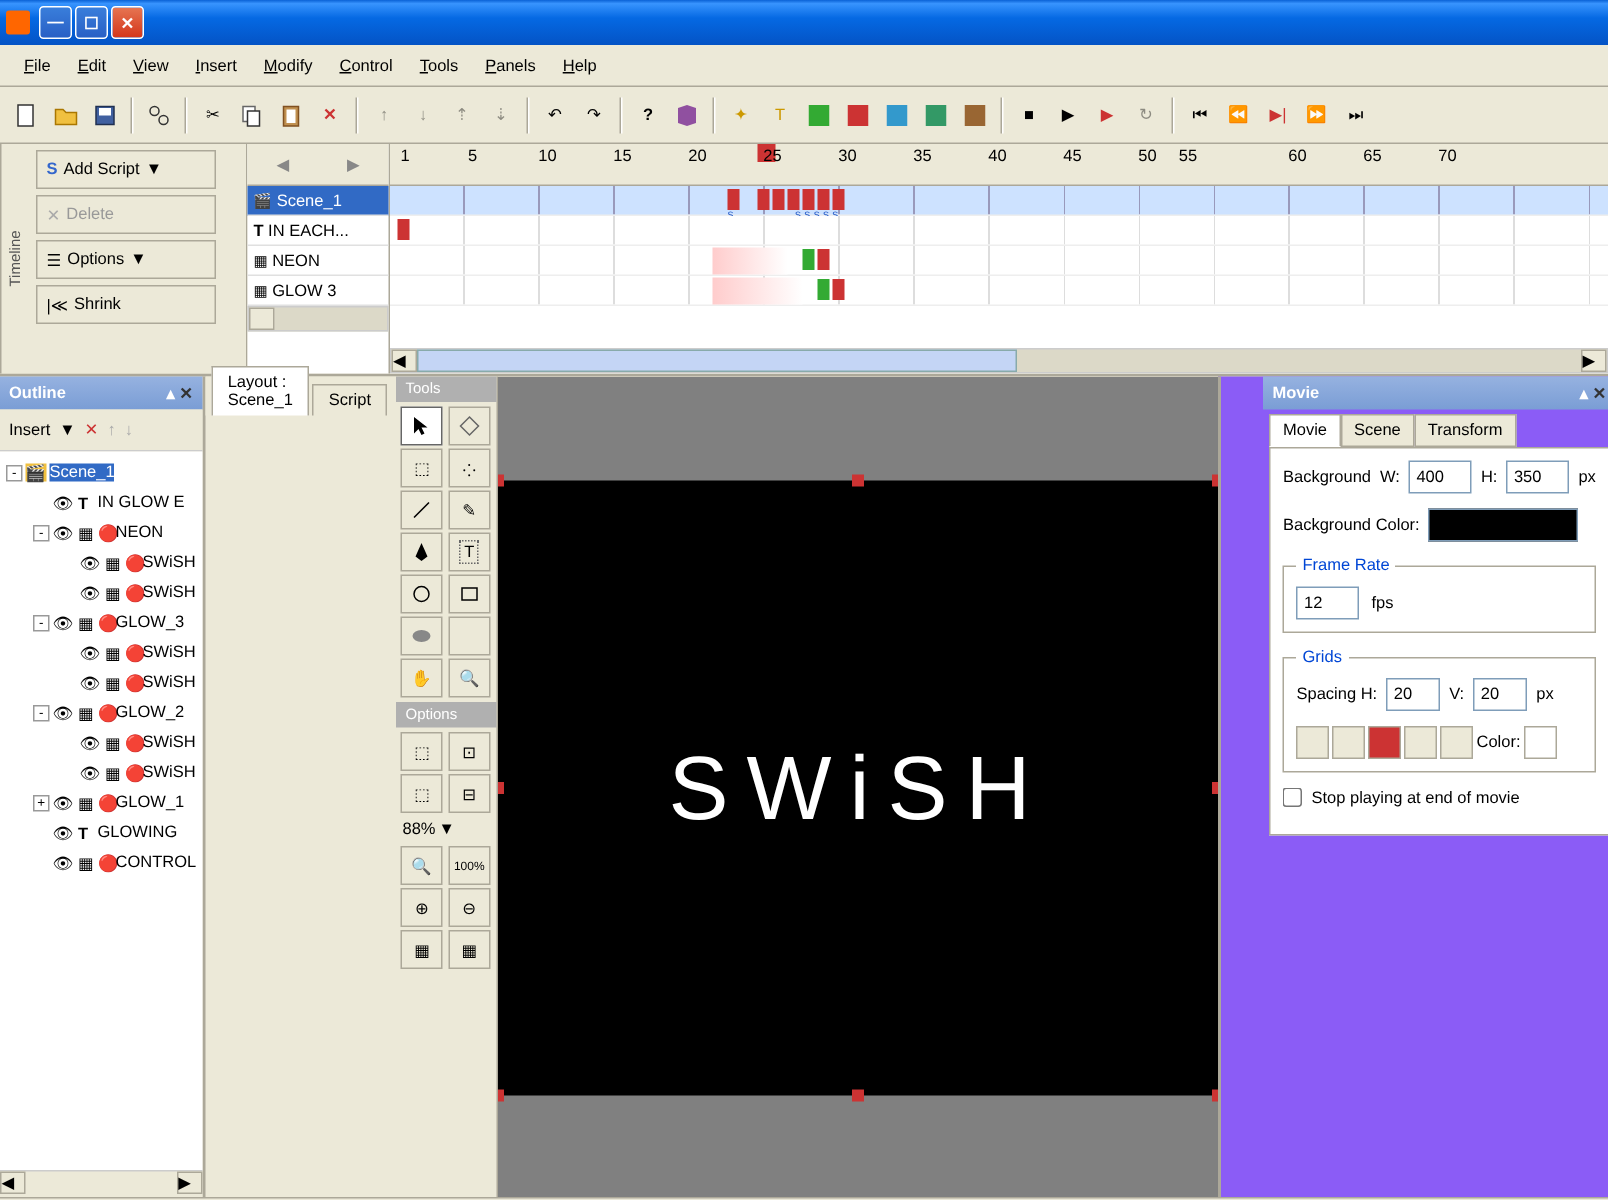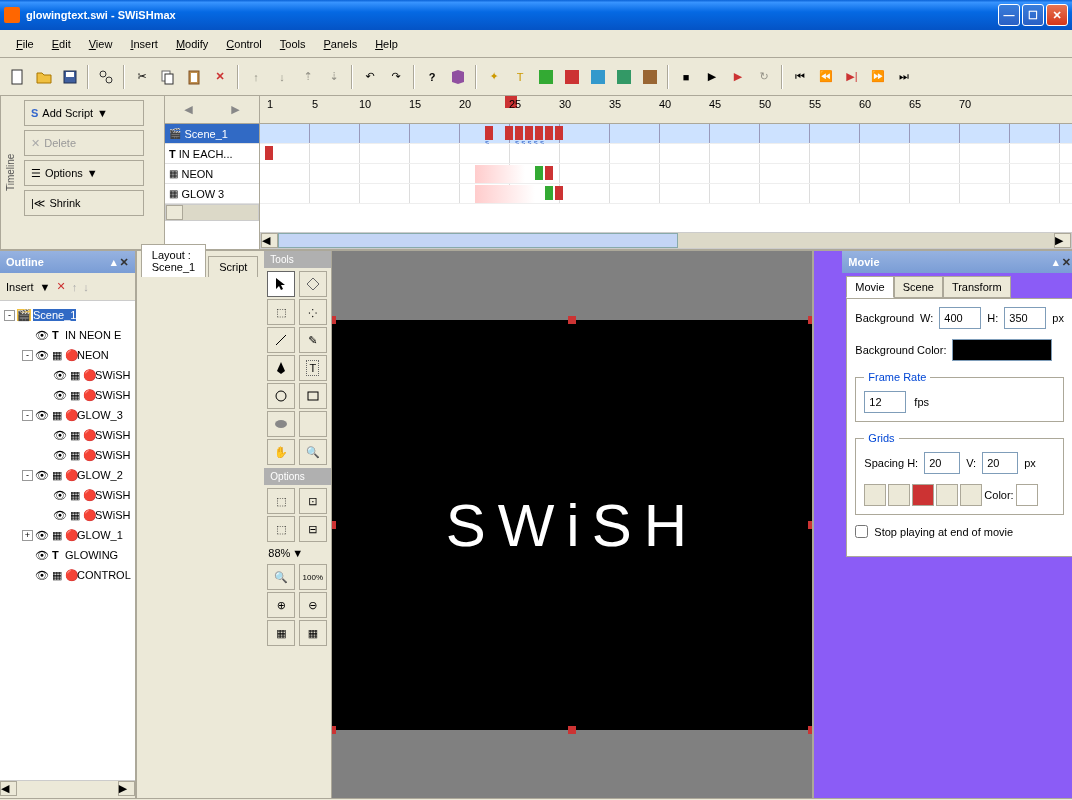--- a/index.html
+++ b/index.html
@@ -93,21 +93,20 @@
 svg { display: block; }
 .scrollbar-h { height: 17px; background: #dcd9c8; border: 1px solid #ccc; display: flex; }
 .scroll-arrow { width: 17px; height: 15px; background: #ece9d8; border: 1px solid #aca899; }
 .scroll-thumb { background: #c4d5f5; border: 1px solid #8aa; }
 </style>
 </head>
 <body>
 
 <div class="titlebar">
   <div class="titlebar-icon"></div>
-  <div class="titlebar-text">glowingtext.swi - SWiSHmax</div>
   <div class="winbtns">
     <div class="winbtn min">—</div>
     <div class="winbtn max">☐</div>
     <div class="winbtn close">✕</div>
   </div>
 </div>
 
 <div class="menubar">
   <div class="menu-item"><u>F</u>ile</div>
   <div class="menu-item"><u>E</u>dit</div>
@@ -264,35 +263,35 @@
       <span class="ruler-num" style="left:55px">5</span>
       <span class="ruler-num" style="left:105px">10</span>
       <span class="ruler-num" style="left:155px">15</span>
       <span class="ruler-num" style="left:205px">20</span>
       <span class="ruler-num" style="left:255px">25</span>
       <span class="ruler-num" style="left:305px">30</span>
       <span class="ruler-num" style="left:355px">35</span>
       <span class="ruler-num" style="left:405px">40</span>
       <span class="ruler-num" style="left:455px">45</span>
       <span class="ruler-num" style="left:505px">50</span>
-      <span class="ruler-num" style="left:555px">55</span>
+      <span class="ruler-num" style="left:532px">55</span>
       <span class="ruler-num" style="left:605px">60</span>
       <span class="ruler-num" style="left:655px">65</span>
       <span class="ruler-num" style="left:705px">70</span>
     </div>
     <div class="grid-row selected">
       <div class="frame-marker fm-red" style="left:225px"></div>
       <div class="frame-marker fm-red" style="left:245px"></div>
       <div class="frame-marker fm-red" style="left:255px"></div>
       <div class="frame-marker fm-red" style="left:265px"></div>
       <div class="frame-marker fm-red" style="left:275px"></div>
       <div class="frame-marker fm-red" style="left:285px"></div>
       <div class="frame-marker fm-red" style="left:295px"></div>
       <span style="position:absolute;left:225px;top:14px;font-size:8px;color:#36c">s</span>
-      <span style="position:absolute;left:255px;top:14px;font-size:8px;color:#36c">s s s s s</span>
+      <span style="position:absolute;left:270px;top:14px;font-size:8px;color:#36c">s s s s s</span>
     </div>
     <div class="grid-row">
       <div class="frame-marker fm-red" style="left:5px"></div>
     </div>
     <div class="grid-row">
       <div class="fade-block" style="left:215px;width:50px"></div>
       <div class="frame-marker fm-green" style="left:275px"></div>
       <div class="frame-marker fm-red" style="left:285px"></div>
     </div>
     <div class="grid-row">
@@ -324,21 +323,21 @@
     </div>
     <div class="outline-tree" id="outline-tree">
         <div class="tree-item selected" style="--indent: 0px;">
           <span class="tree-expand">-</span>
           <span style="background:#f0c040;width:14px;height:12px;display:inline-block">🎬</span>
           <span class="tree-label">Scene_1</span>
         </div>
         <div class="tree-item" style="--indent: 18px;">
           <span style="width:11px"></span>
           <span style="width:28px">👁 <b>T</b></span>
-          <span class="tree-label">IN NEON E</span>
+          <span class="tree-label">IN GLOW E</span>
         </div>
         <div class="tree-item" style="--indent: 18px;">
           <span class="tree-expand">-</span>
           <span style="width:40px">👁 ▦ 🔴</span>
           <span class="tree-label">NEON</span>
         </div>
         <div class="tree-item" style="--indent: 36px;">
           <span style="width:11px"></span>
           <span style="width:40px">👁 ▦ 🔴</span>
           <span class="tree-label">SWiSH</span>

